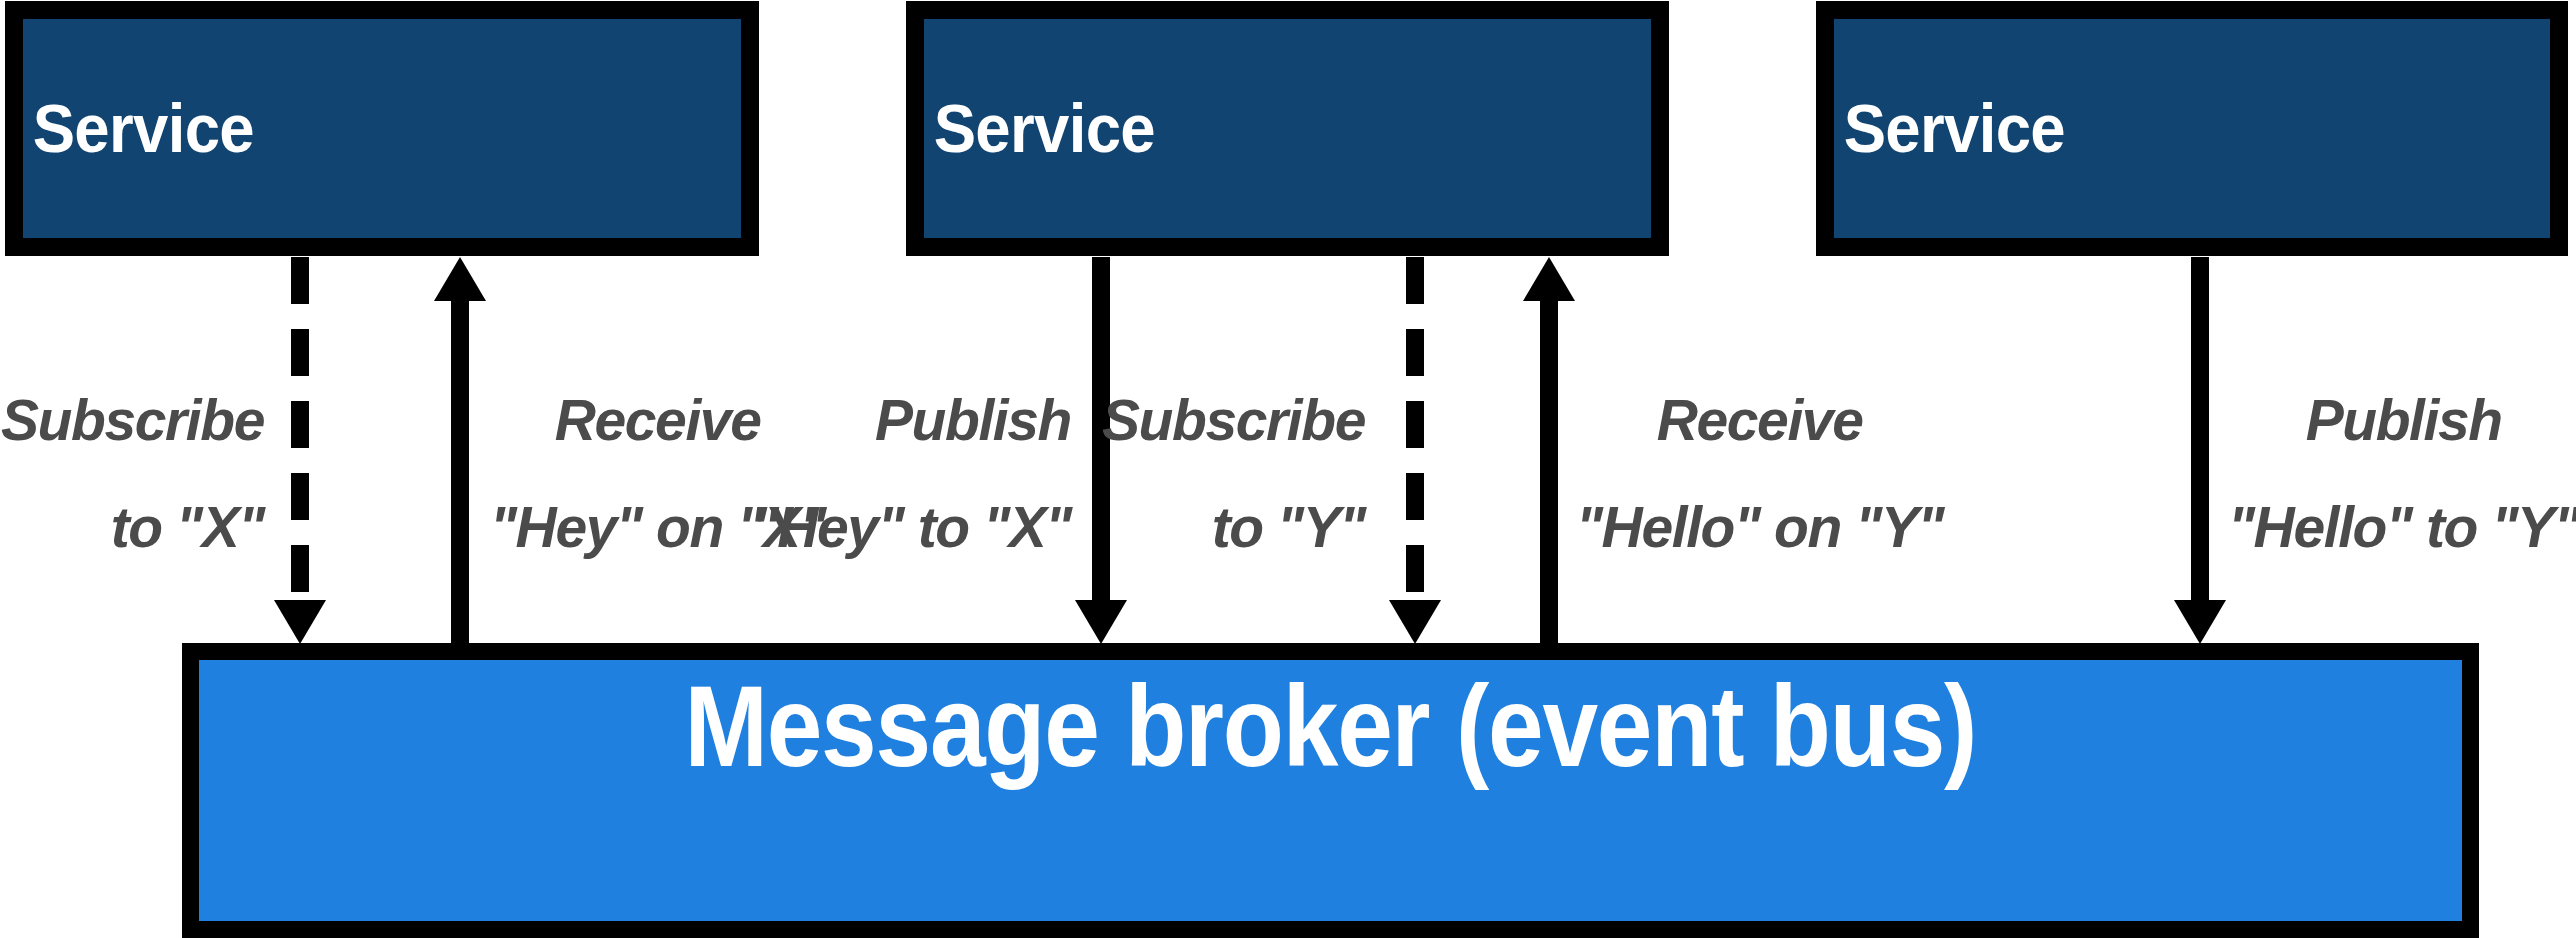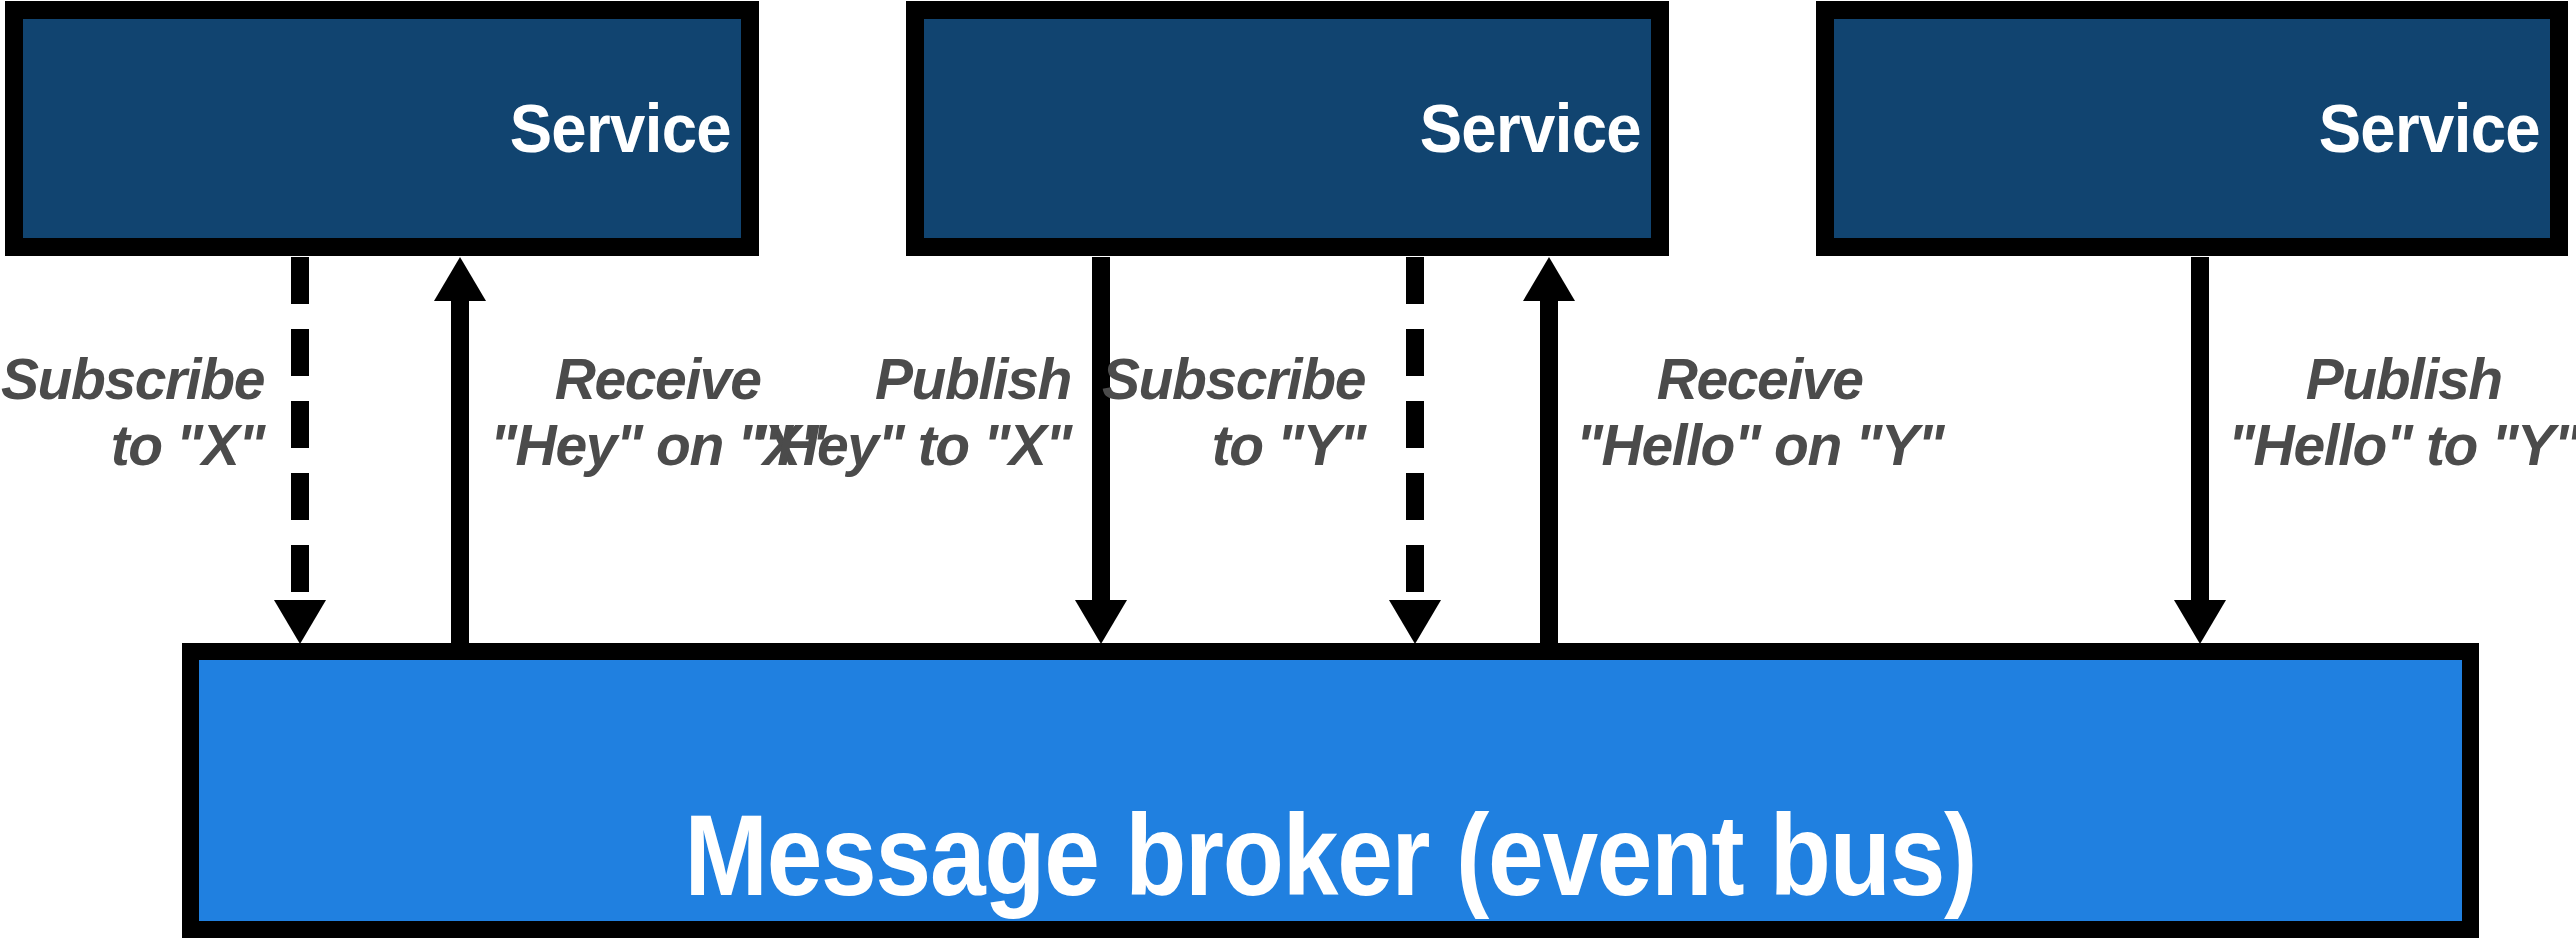--- a/index.html
+++ b/index.html
@@ -13,31 +13,31 @@
   *{margin:0;padding:0;box-sizing:border-box;}
   html,body{width:2576px;height:939px;overflow:hidden;background:var(--background);
     font-family:"Liberation Sans","DejaVu Sans",sans-serif;}
   .stage{position:relative;width:2576px;height:939px;background:var(--background);}
 
   
   .service-box{
     position:absolute;top:1.4px;height:255px;
     background:var(--service-fill);
     border:18.6px solid var(--border);
-    display:flex;align-items:center;justify-content:flex-end;
+    display:flex;align-items:center;justify-content:flex-start;
   }
   .service-box .box-label{
     color:var(--box-text);font-weight:700;font-size:69px;letter-spacing:-0.7px;
     transform:scaleX(0.92);transform-origin:center;
   }
   .broker-box{
     position:absolute;left:182px;top:643px;width:2297px;height:295px;
     background:var(--broker-fill);
     border:17px solid var(--border);
-    display:flex;align-items:flex-end;justify-content:center;
+    display:flex;align-items:flex-start;justify-content:center;
   }
   .broker-box .box-label{
     color:var(--box-text);font-weight:700;font-size:115px;letter-spacing:-1.4px;
     transform:scaleX(0.87);transform-origin:center;white-space:nowrap;
   }
 
   
   .shaft{position:absolute;width:18px;}
   .shaft.solid{background:var(--border);}
   .shaft.dashed{
@@ -49,21 +49,21 @@
     border-top:44px solid var(--border);}
   .head.up{border-left:26px solid transparent;border-right:26px solid transparent;
     border-bottom:44px solid var(--border);}
 
   
   .edge-label{
     position:absolute;top:346px;
     font-style:italic;font-weight:700;font-size:57px;line-height:66px;
     letter-spacing:-1.4px;color:var(--label-text);white-space:nowrap;
   }
-  .edge-label span{display:block;}
+  .edge-label span{display:block;margin-top:41px;}
   .align-right{text-align:right;}
   .align-left{text-align:center;}
 </style>
 </head>
 <body>
 
 <div class="stage">
 
   <div class="service-box" style="left:5px;width:754px">
     <span class="box-label">Service</span>

